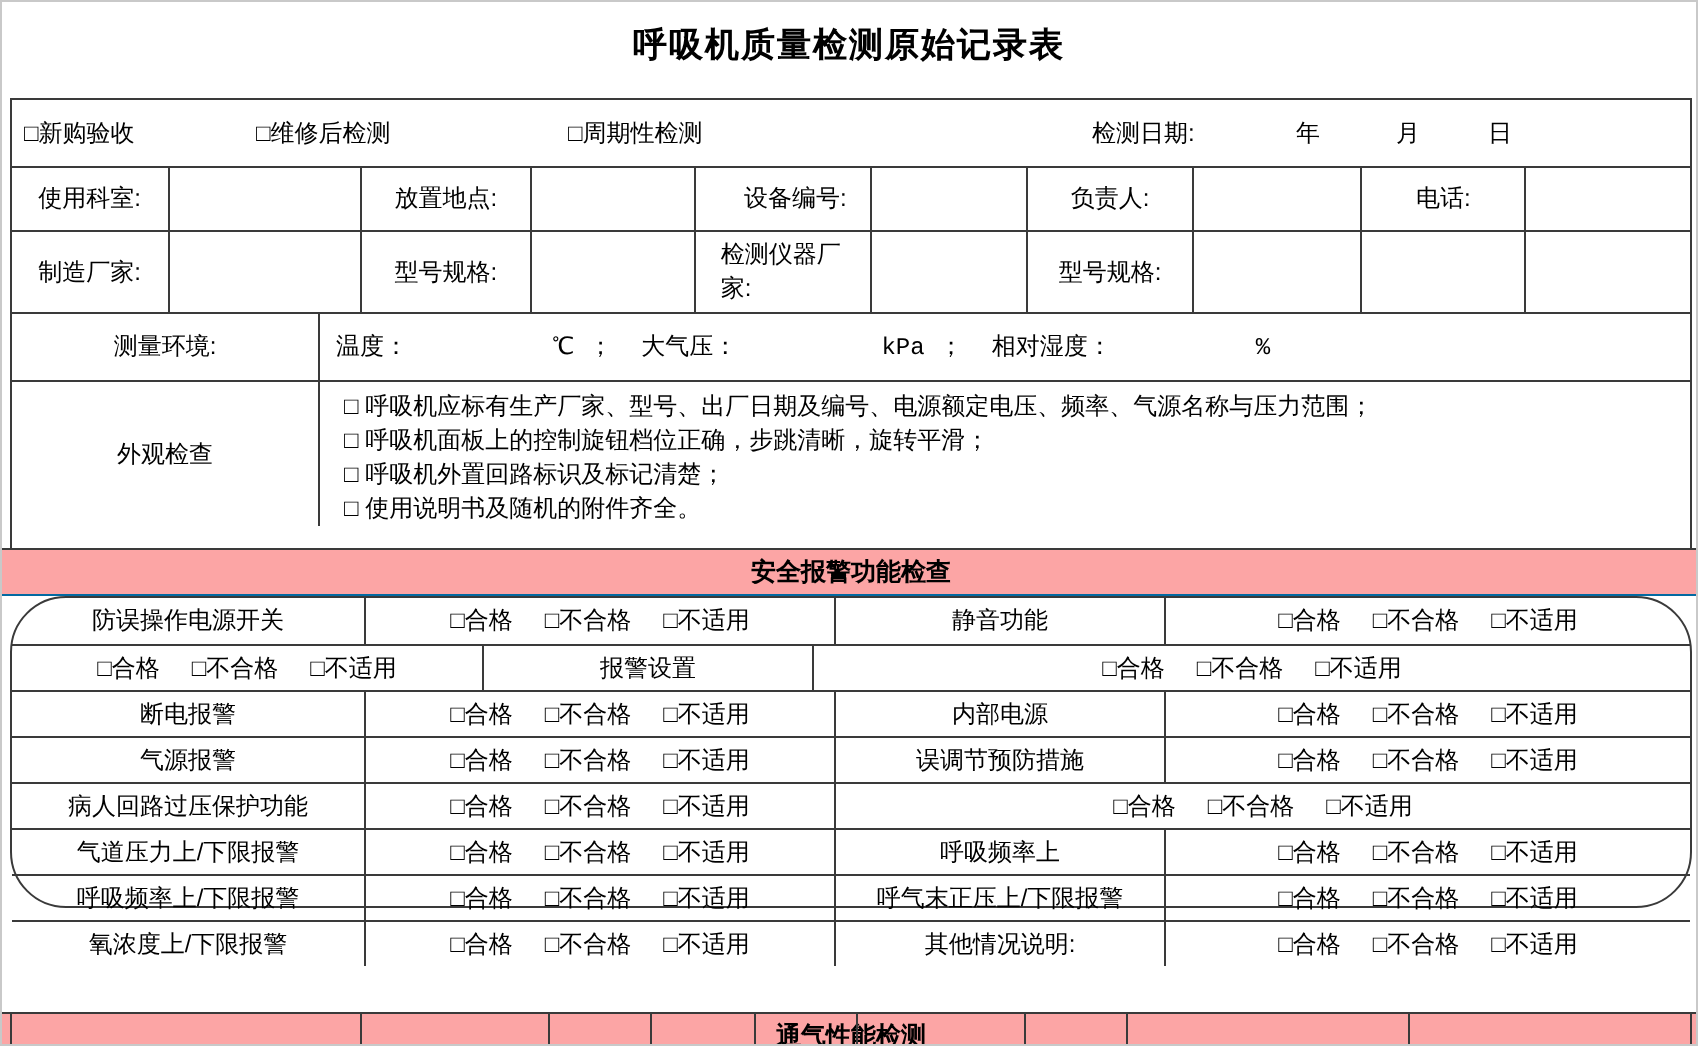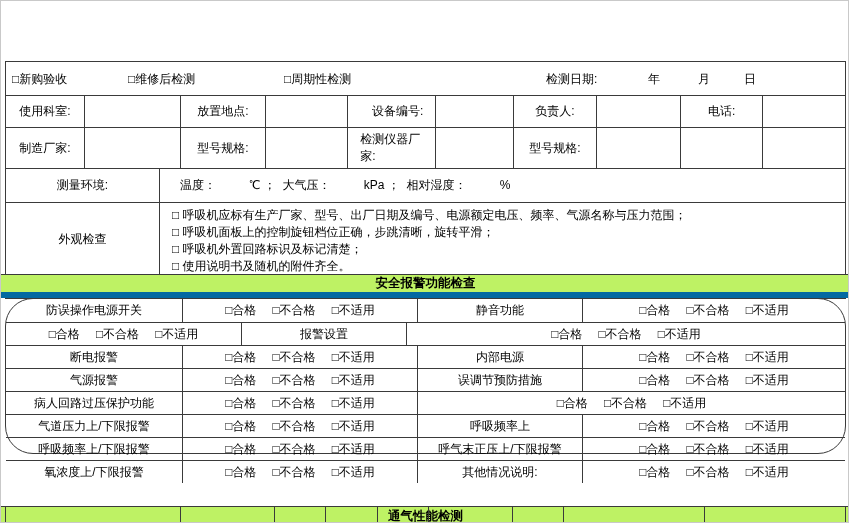--- a/index.html
+++ b/index.html
@@ -1,65 +1,66 @@
 <!DOCTYPE html>
 <html><head>
 <meta charset="utf-8">
 <style>
   html,body{margin:0;padding:0;background:#fff;}
   #page{position:relative;width:849px;height:523px;background:#ffffff;overflow:hidden;
         font-family:"Liberation Sans",sans-serif;color:#000;border:1px solid #c9c9c9;box-sizing:border-box;}
   #title{position:absolute;top:10px;left:0;width:100%;text-align:center;
          font-size:17px;font-weight:bold;letter-spacing:1px;}
   .frame{position:absolute;left:4px;width:841px;border:1px solid #3a3a3a;box-sizing:border-box;}
-  #frame1{top:60px;height:238px;}
+  #frame1{top:48px;height:238px;}
   #frame2{top:297px;height:156px;border-radius:28px;}
   #frame3{top:505px;height:18px;border-bottom:none;}
   .row{display:flex;border-top:1px solid #3a3a3a;box-sizing:border-box;}
   .row:first-child{border-top:none;}
   .cell{border-left:1px solid #3a3a3a;box-sizing:border-box;display:flex;align-items:center;
         justify-content:center;font-size:12px;overflow:hidden;}
   .cell:first-child{border-left:none;}
   
   #typerow{position:relative;height:33px;}
   .topspan{position:absolute;top:50%;transform:translateY(-50%);font-size:12px;white-space:nowrap;}
   
   #inforow1{height:32px;}
   #inforow2{height:41px;}
   .w0{width:79px;} .w1{width:86px;} .w2{width:86px;margin-left:12px;} .w3{width:84px;} .w4{width:89px;padding-left:12px;}
   .w5{width:79px;} .w6{width:85px;} .w7{width:85px;} .w8{width:84px;} .w9{width:84px;}
   
   #envrow{height:34px;}
   #approw{height:73px;}
   .wlabel{width:153px;}
-  .envcontent{flex:1;justify-content:flex-start;padding-left:20px;white-space:pre;}
+  .envcontent{flex:1;justify-content:flex-start;padding-left:8px;white-space:pre;font-family:Liberation Mono, monospace;}
   .appcontent{flex:1;flex-direction:column;align-items:flex-start;justify-content:space-around;
               padding:4px 0 4px 12px;}
   .appitem{font-size:12px;white-space:nowrap;}
   
-  .band{position:absolute;left:0;width:849px;background:#bef264;border-top:1px solid #3a3a3a;
-        border-bottom:6px solid #0369a1;box-sizing:border-box;display:flex;align-items:center;
+  .band{position:absolute;left:0;width:849px;background:#fca5a5;border-top:1px solid #3a3a3a;
+        border-bottom:1px solid #0369a1;box-sizing:border-box;display:flex;align-items:center;
         justify-content:center;font-weight:bold;font-size:12.5px;}
   #band1{top:273px;height:24px;}
   #band2{top:505px;height:25px;}
   
   .srow{height:23px;}
   .sl{width:176px;} .so1{width:235px;} .sl2{width:165px;} .so2{flex:1;}
   .opts{gap:16px;}
   .opt{white-space:nowrap;}
   
   #ventrow{height:100%;}
   .v0{width:174px;} .v1{width:94px;} .v2{width:51px;} .v3{width:52px;} .v4{width:51px;}
   .v5{width:84px;} .v6{width:51px;} .v7{width:141px;} .v8{flex:1;}
 </style>
 </head>
 <body>
 
 <div id="page">
 
+  <div id="title">呼吸机质量检测原始记录表</div>
 
   <div class="frame" id="frame1">
 
     <div class="row" id="typerow">
       <span class="topspan" style="left:6px">□新购验收</span>
       <span class="topspan" style="left:122px">□维修后检测</span>
       <span class="topspan" style="left:278px">□周期性检测</span>
       <span class="topspan" style="left:540px">检测日期:</span>
       <span class="topspan" style="left:642px">年</span>
       <span class="topspan" style="left:692px">月</span>

